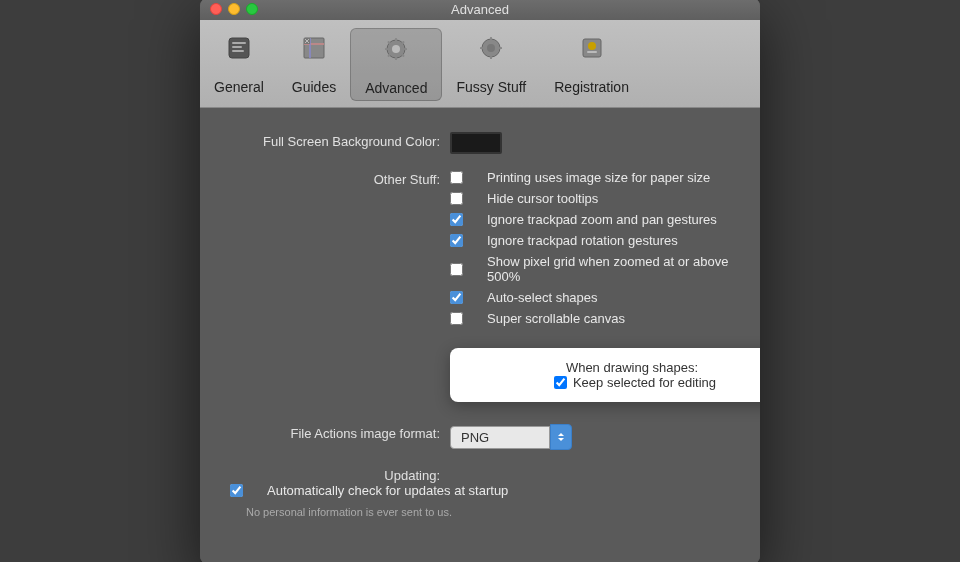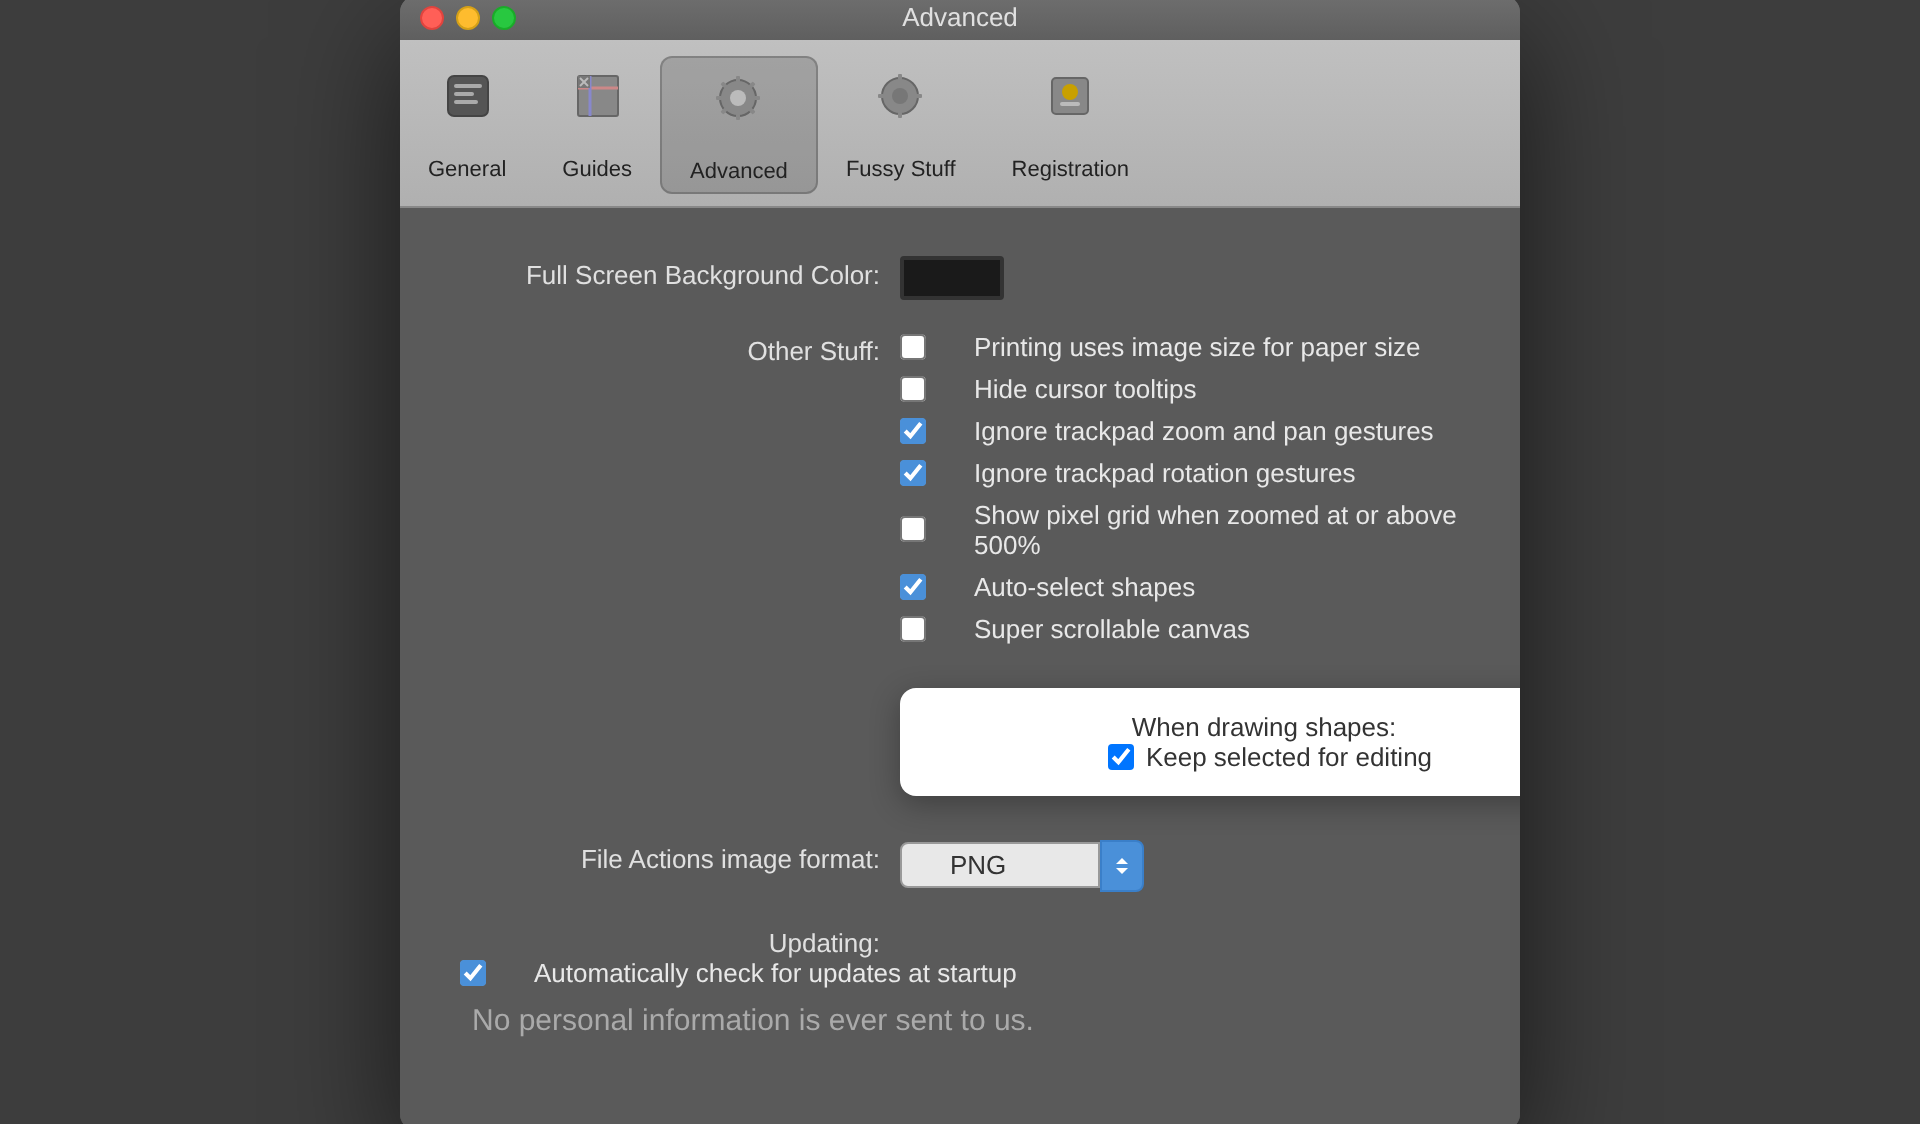--- a/index.html
+++ b/index.html
@@ -83,21 +83,21 @@
       width: 32px;
       height: 32px;
       display: flex;
       align-items: center;
       justify-content: center;
       font-size: 22px;
       color: #333;
     }
 
     .toolbar-item .label {
-      font-size: 11px;
+      font-size: 14px;
       color: #222;
       margin-top: 15px;
     }
 
     .content {
       background: #5a5a5a;
       padding: 24px 30px 30px;
     }
 
     .setting-row {
@@ -178,21 +178,21 @@
       align-items: center;
       gap: 0;
     }
 
     .format-select {
       appearance: none;
       -webkit-appearance: none;
       background: #e8e8e8;
       border: 1px solid #999;
       border-radius: 4px 0 0 4px;
-      padding: 3px 24px;
+      padding: 3px 10px;
       font-size: 13px;
       color: #333;
       width: 100px;
       cursor: pointer;
       outline: none;
     }
 
     .select-arrow {
       background: #4a90d9;
       border: 1px solid #3a7fc9;
@@ -206,23 +206,23 @@
       color: white;
       font-size: 10px;
     }
 
     .updating-section {
       margin-top: 4px;
       flex-direction: column;
     }
 
     .update-info {
-      font-size: 15px;
+      font-size: 11px;
       color: #aaa;
-      margin-left: 6px;
+      margin-left: 16px;
       margin-top: 2px;
     }
 
     
     .icon svg {
       width: 28px;
       height: 28px;
     }
   </style>
 </head>

